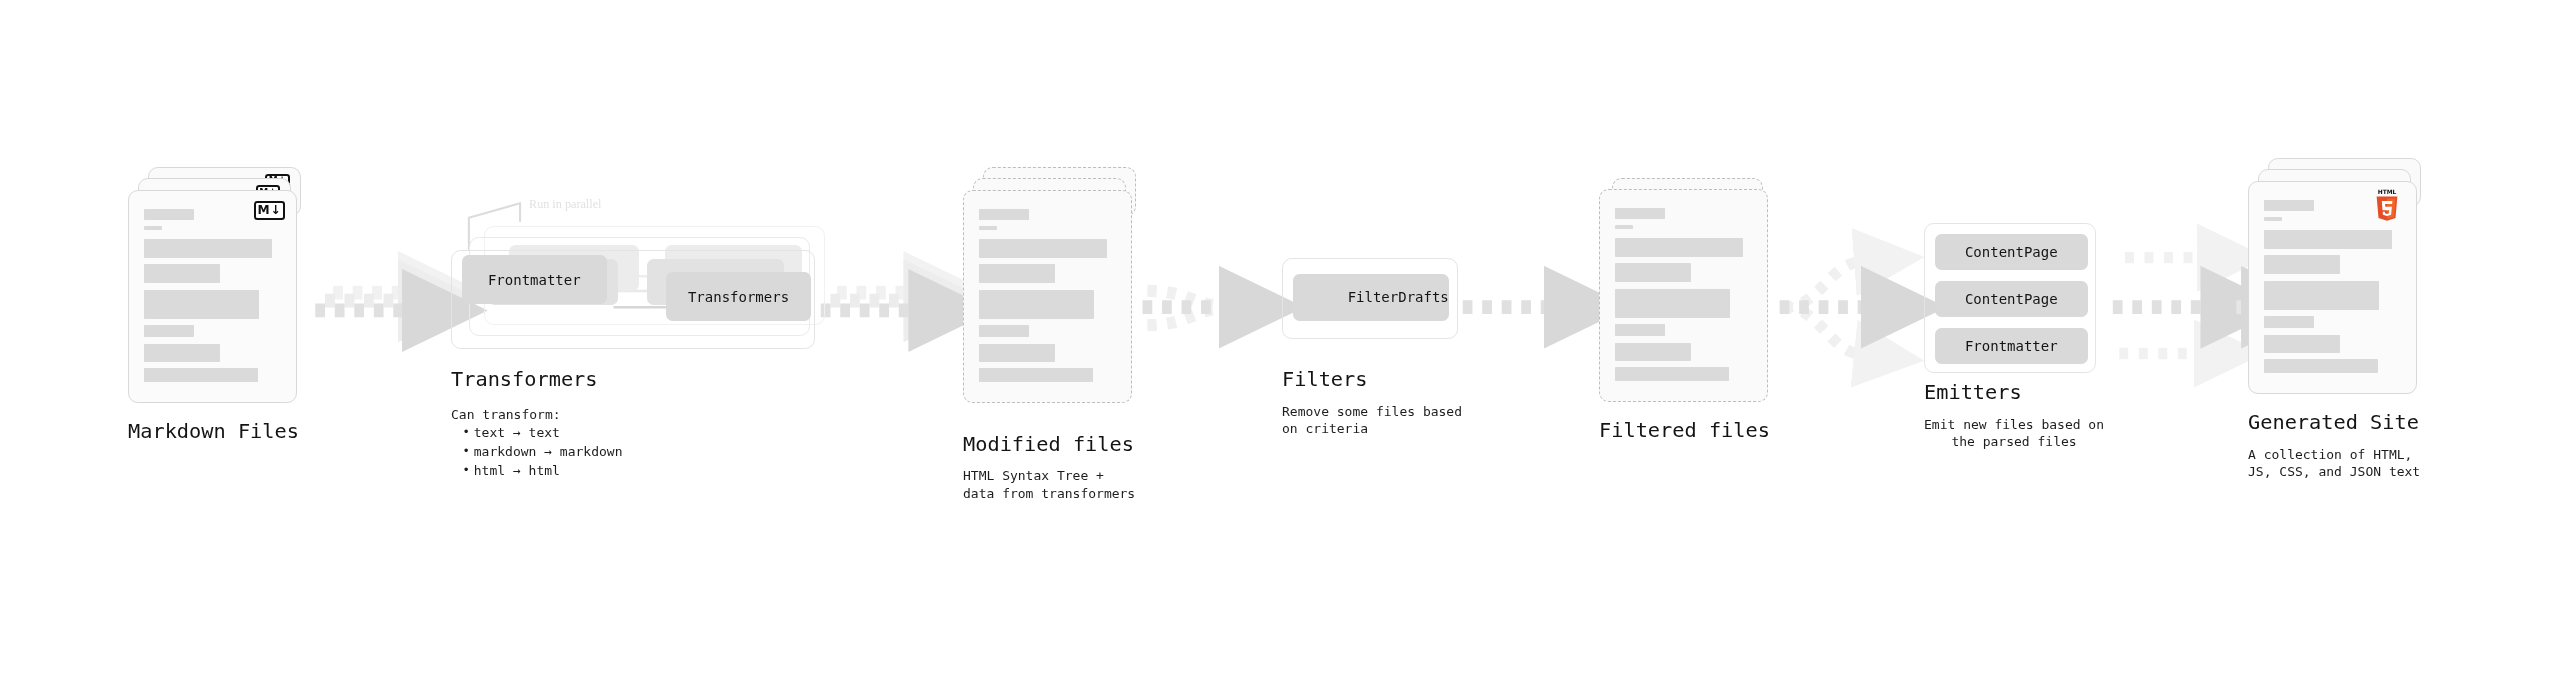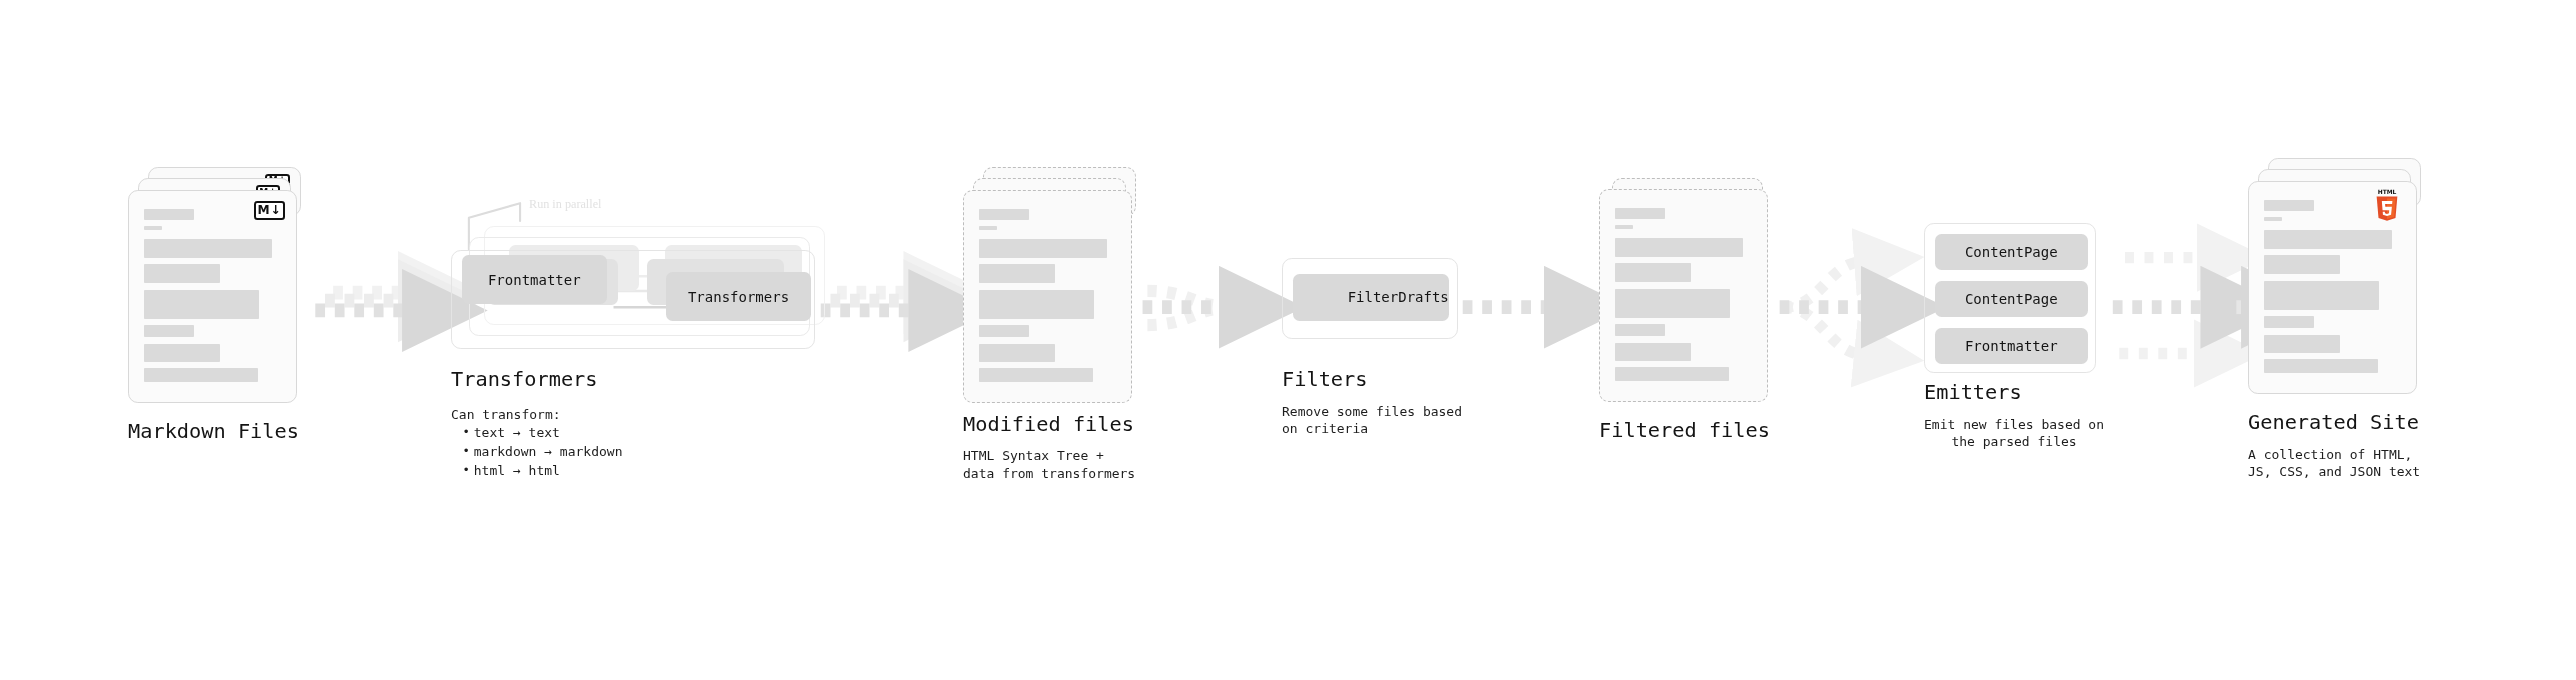--- a/index.html
+++ b/index.html
@@ -294,21 +294,21 @@
           <div class="bar" style="width:18px;  height:4.1px;  margin-bottom:9px;"></div>
           <div class="bar" style="width:128px; height:18.7px;"></div>
           <div class="bar" style="width:76px;  height:18.7px;"></div>
           <div class="bar" style="width:115px; height:29px;"></div>
           <div class="bar" style="width:50px;  height:12.2px;"></div>
           <div class="bar" style="width:76px;  height:18px;"></div>
           <div class="bar" style="width:114px; height:14px;"></div>
         </div>
       </div>
     </div>
-    <div class="title" style="margin-top:9px;">Modified files</div>
+    <div class="title" style="margin-top:29px;">Modified files</div>
     <div class="subtitle" style="margin-top:11.4px;">HTML Syntax Tree +
 data from transformers</div>
   </div>
 
   <div class="stage" style="left:1282px; top:258px;">
     <div style="position:relative; width:176px; height:98px;">
       <div class="group-box" style="left:0; top:0; width:176px; height:81px; border-color:#e4e4e4;">
         <div class="chip" style="position:absolute; left:9.8px; top:14.6px; width:156px; height:47px;justify-content:flex-end;">
           <span>FilterDrafts</span>
         </div>

